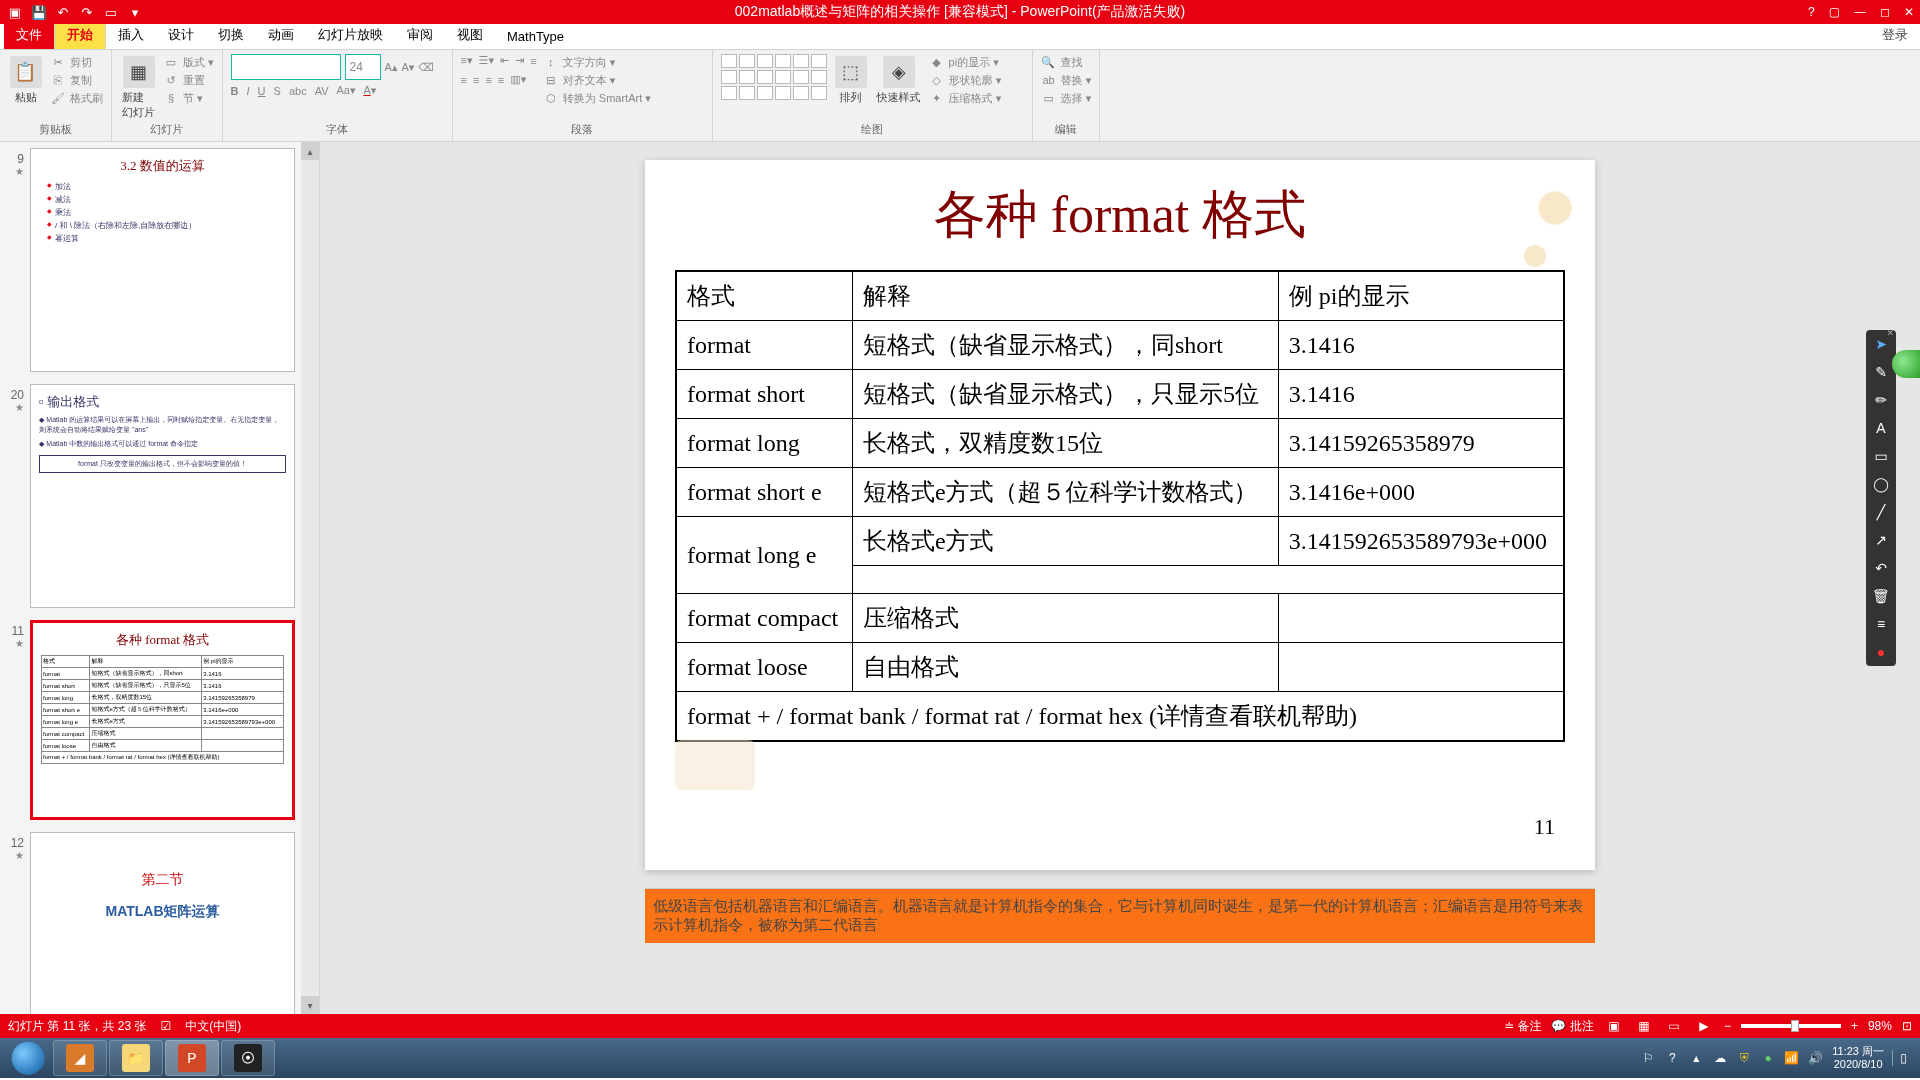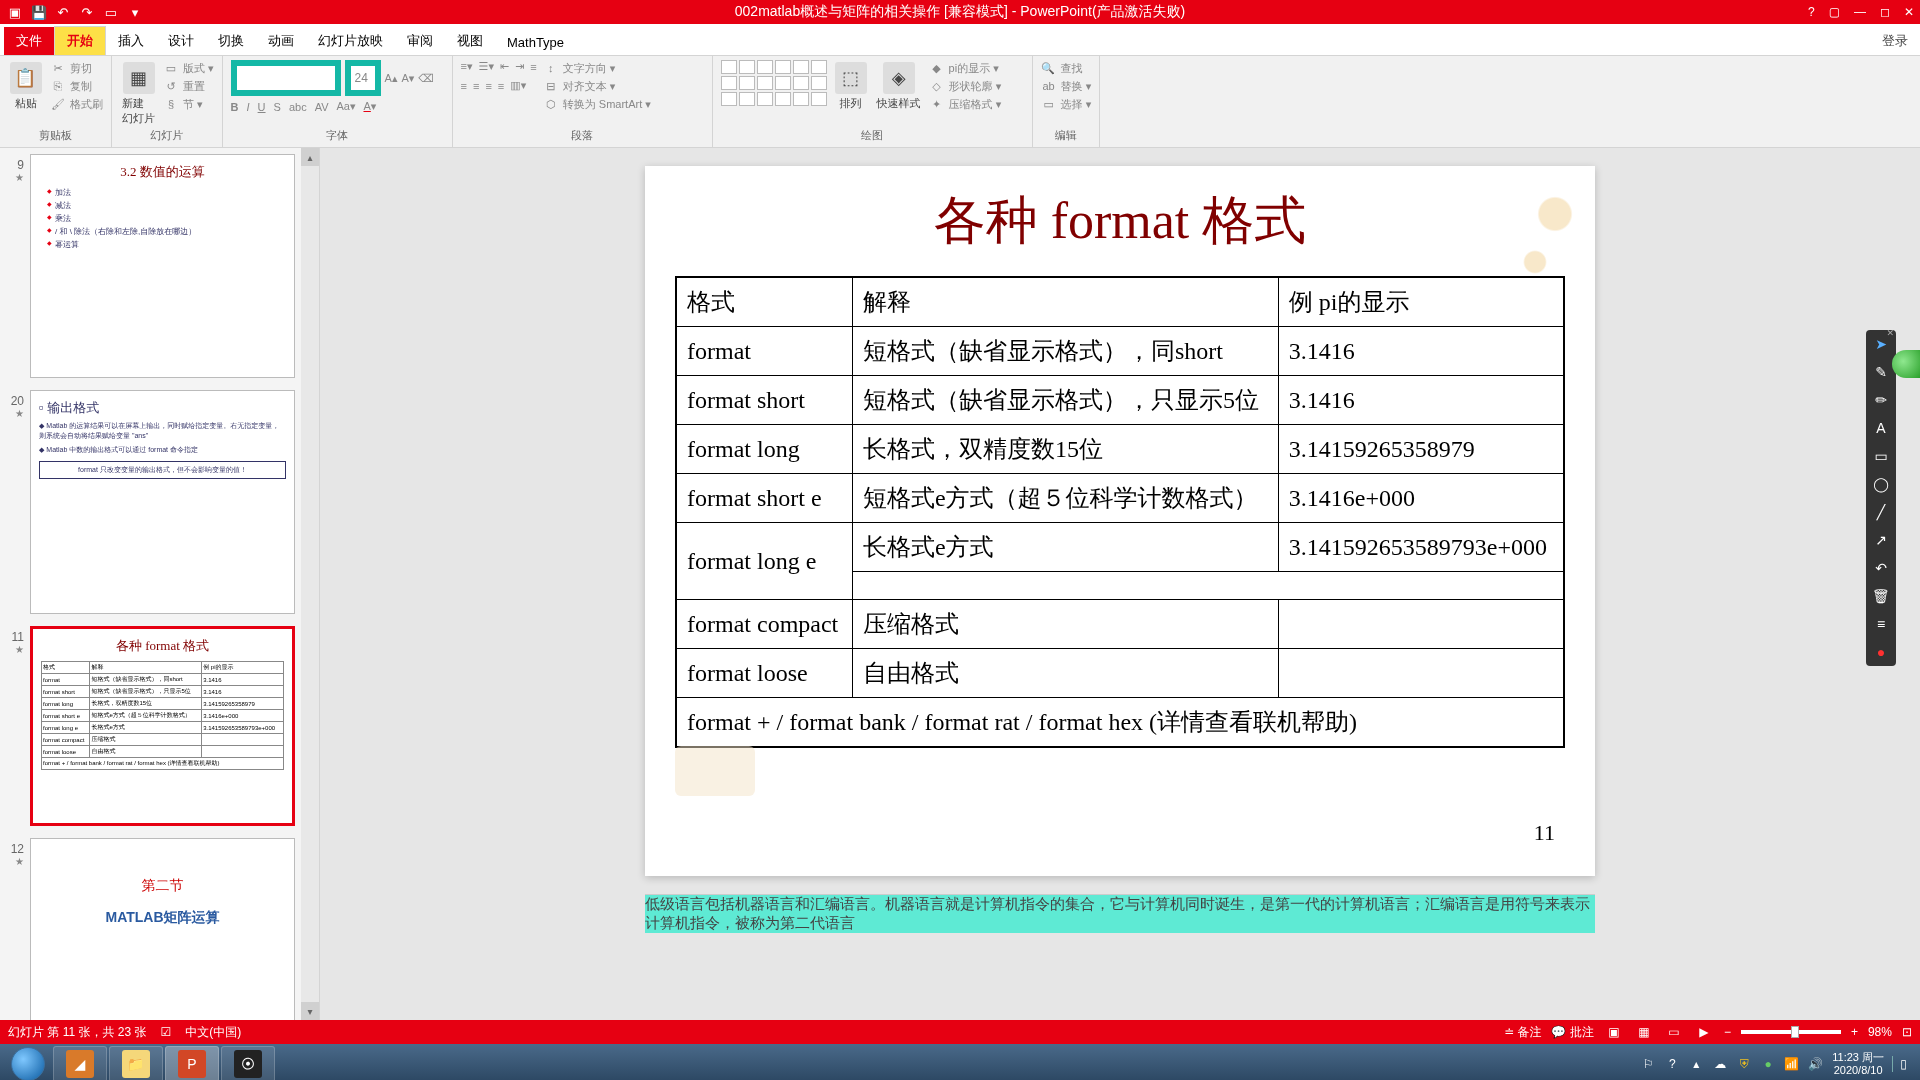--- a/index.html
+++ b/index.html
@@ -6,38 +6,38 @@
 body { background: #fff; overflow: hidden; width: 1920px; height: 1080px; }
 
 
 .titlebar { height: 24px; background: #e60012; display: flex; align-items: center; color: #fff; font-size: 12px; position: relative; }
 .titlebar-left { display: flex; align-items: center; gap: 6px; padding-left: 6px; }
 .titlebar-left .qat-icon { width: 18px; height: 18px; display: flex; align-items: center; justify-content: center; color: #fff; font-size: 13px; }
 .titlebar-center { position: absolute; left: 50%; transform: translateX(-50%); font-size: 14px; }
 .titlebar-right { position: absolute; right: 6px; display: flex; gap: 14px; font-size: 12px; }
 
 
-.ribbon-tabs { height: 32px; background: #fff; display: flex; align-items: flex-end; border-bottom: 1px solid #d4d4d4; padding-left: 4px; }
+.ribbon-tabs { height: 26px; background: #fff; display: flex; align-items: flex-end; border-bottom: 1px solid #d4d4d4; padding-left: 4px; }
 .ribbon-tab { padding: 5px 12px; font-size: 13px; cursor: pointer; }
 .ribbon-tab.file { background: #e60012; color: #fff; }
 .ribbon-tab.active { background: #fde047; color: #e60012; border: 1px solid #d4d4d4; border-bottom: none; font-weight: bold; }
 .ribbon-right { margin-left: auto; padding: 5px 12px; font-size: 13px; color: #444; }
 
 
 .ribbon { height: 92px; background: #f1f1f1; border-bottom: 1px solid #d4d4d4; display: flex; }
 .ribbon-group { border-right: 1px solid #d4d4d4; padding: 4px 8px; display: flex; flex-direction: column; justify-content: space-between; }
 .ribbon-group-label { text-align: center; font-size: 11px; color: #666; }
 .ribbon-group-body { display: flex; gap: 6px; align-items: flex-start; flex: 1; }
 .ribbon-btn-large { display: flex; flex-direction: column; align-items: center; gap: 2px; font-size: 11px; color: #444; padding: 2px; }
 .ribbon-btn-large .icon { width: 32px; height: 32px; background: #ddd; border-radius: 3px; display: flex; align-items: center; justify-content: center; font-size: 18px; }
 .ribbon-small-col { display: flex; flex-direction: column; gap: 2px; }
 .ribbon-small-row { display: flex; align-items: center; gap: 4px; font-size: 11px; color: #888; }
 .ribbon-small-row .micon { width: 16px; height: 16px; display: flex; align-items: center; justify-content: center; }
 .font-box { display: flex; gap: 4px; }
-.font-input { height: 22px; border: 6px solid #14b8a6; background: #fff; padding: 12px 4px; font-size: 12px; color: #888; }
+.font-input { height: 22px; border: 1px solid #14b8a6; background: #fff; padding: 12px 4px; font-size: 12px; color: #888; }
 .tool-grid { display: grid; grid-template-columns: repeat(6, 16px); gap: 2px; }
 .tool-cell { width: 16px; height: 14px; border: 1px solid #bbb; background: #fff; }
 
 
 .main { display: flex; height: calc(100% - 24px - 28px - 92px - 24px - 40px); }
 .thumb-panel { width: 320px; background: #f4f4f4; border-right: 1px solid #d4d4d4; overflow: hidden; position: relative; }
 .thumb-scroll { position: absolute; right: 0; top: 0; width: 18px; height: 100%; background: #e8e8e8; }
 .thumb-scroll-btn { width: 18px; height: 18px; background: #d0d0d0; display: flex; align-items: center; justify-content: center; font-size: 10px; color: #666; }
 .thumb-item { display: flex; padding: 6px 24px 6px 4px; gap: 6px; }
 .thumb-num { width: 20px; text-align: right; font-size: 12px; color: #666; padding-top: 4px; }
@@ -48,21 +48,21 @@
 
 .slide-area { flex: 1; background: #e6e6e6; display: flex; flex-direction: column; align-items: center; overflow: hidden; }
 .slide { width: 950px; height: 710px; background: #fff; margin-top: 18px; box-shadow: 0 2px 8px rgba(0,0,0,0.2); position: relative; padding: 20px 30px; }
 .slide-bg-deco { position: absolute; right: 0; top: 0; width: 200px; height: 160px; background: radial-gradient(circle at 80% 30%, #f4d9a8 8%, transparent 9%), radial-gradient(circle at 70% 60%, #f4d9a8 6%, transparent 7%); opacity: 0.6; }
 .slide-bg-deco2 { position: absolute; left: 30px; bottom: 80px; width: 80px; height: 50px; background: #f4e4c8; opacity: 0.5; border-radius: 6px; }
 .slide-title { font-family: "SimSun", serif; font-size: 52px; color: #800000; text-align: center; margin-bottom: 20px; font-weight: normal; }
 .slide-table { width: 100%; border-collapse: collapse; border: 2px solid #000; }
 .slide-table td { border: 1px solid #000; padding: 8px 10px; font-size: 24px; font-family: "Times New Roman", "SimSun", serif; }
 .slide-pagenum { position: absolute; right: 40px; bottom: 30px; font-size: 22px; font-family: "Times New Roman", serif; }
 
-.notes { width: 950px; margin-top: 18px; background: #5eead4; font-size: 15px; color: #444; text-align: left; border-top: 1px solid #ccc; }
+.notes { width: 950px; margin-top: 18px; background: #f97316; padding: 8px; font-size: 15px; color: #444; text-align: left; border-top: 1px solid #ccc; }
 
 
 .statusbar { height: 24px; background: #e60012; color: #fff; display: flex; align-items: center; font-size: 12px; padding: 0 8px; gap: 14px; }
 .statusbar .sb-right { margin-left: auto; display: flex; align-items: center; gap: 10px; }
 .sb-icon { width: 20px; height: 16px; display: flex; align-items: center; justify-content: center; }
 .zoom-slider { width: 100px; height: 4px; background: #fff; position: relative; }
 .zoom-thumb { position: absolute; left: 50%; top: -4px; width: 8px; height: 12px; background: #fff; border: 1px solid #aaa; }
 
 
 .taskbar { height: 40px; background: linear-gradient(#4a6a8a, #2a4560); display: flex; align-items: center; padding: 0 4px; }

